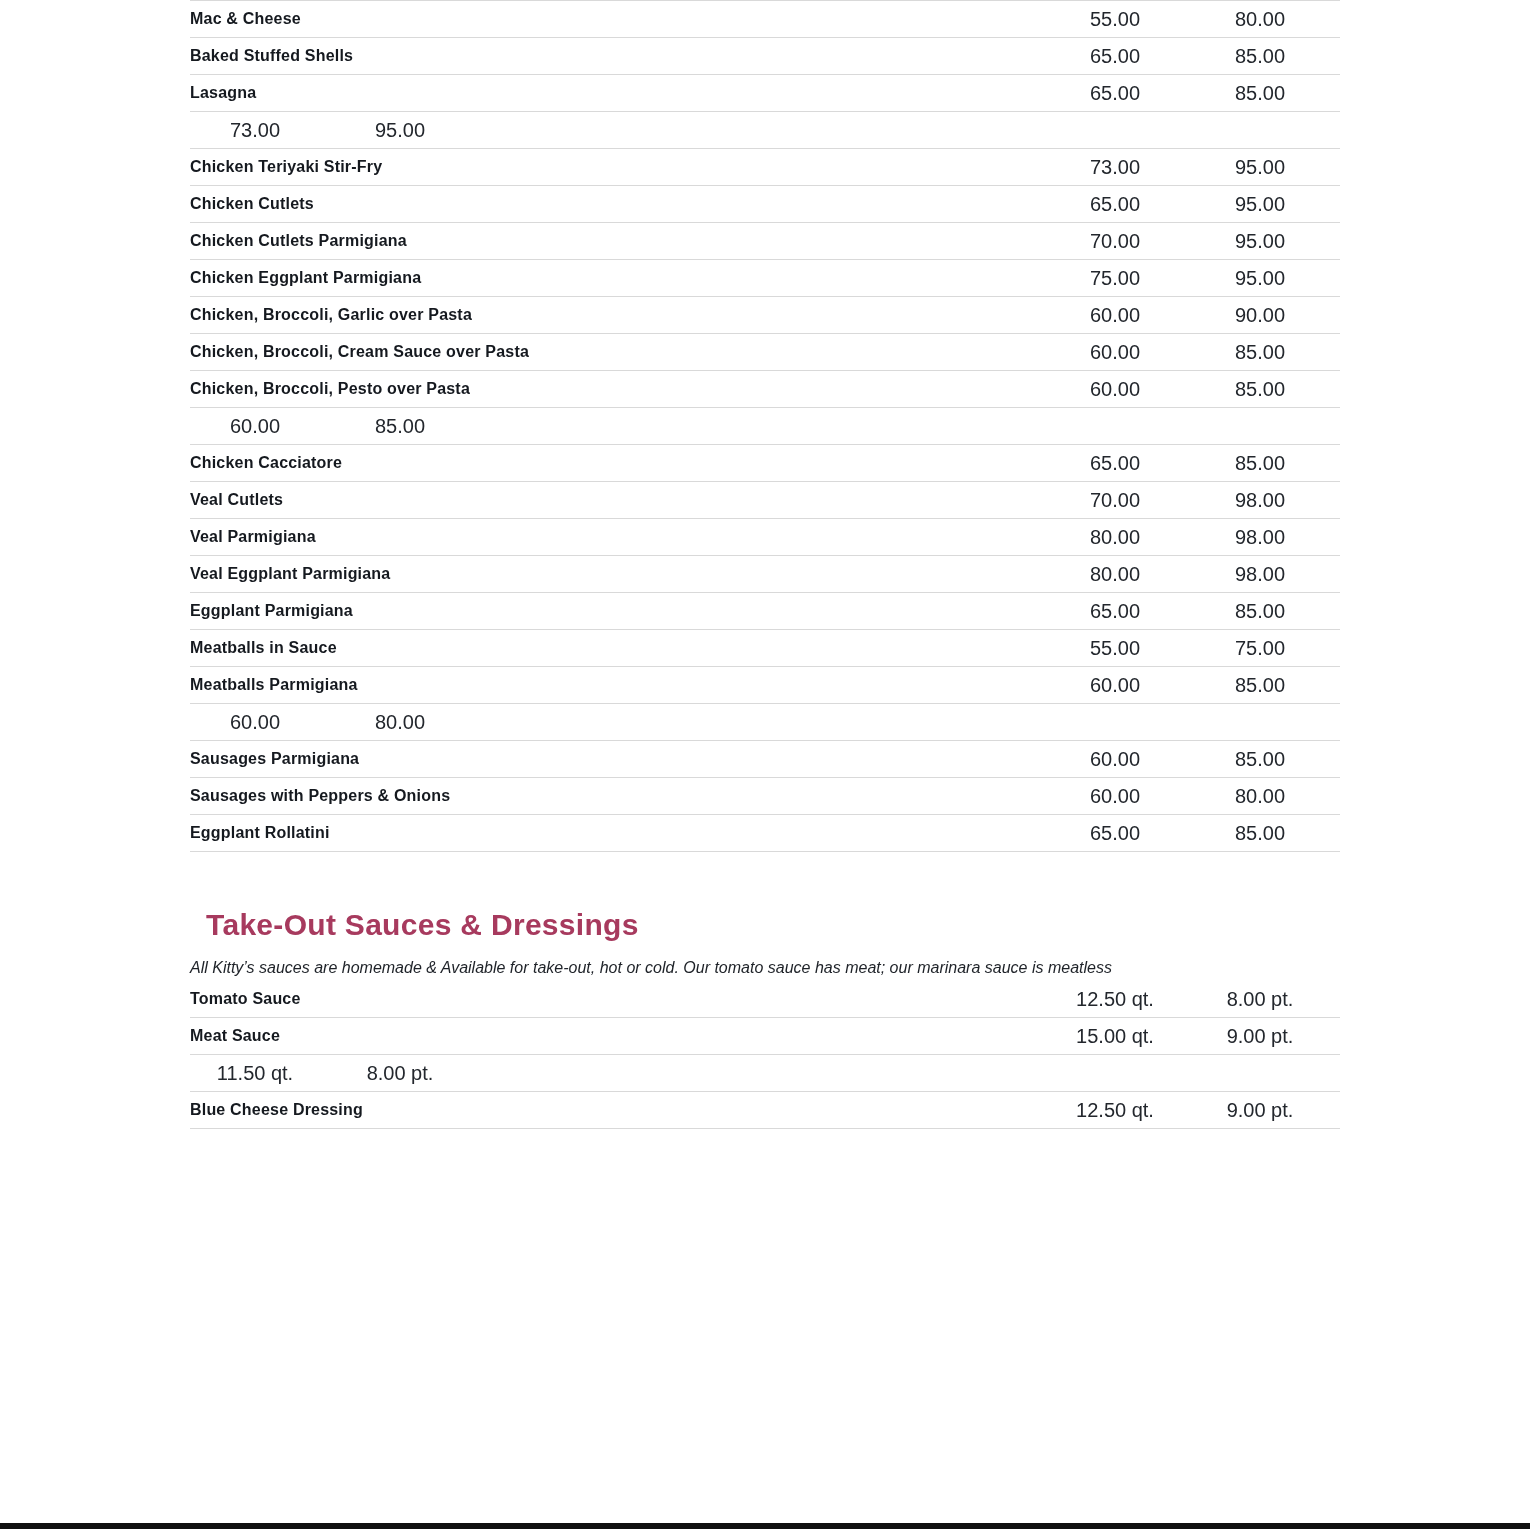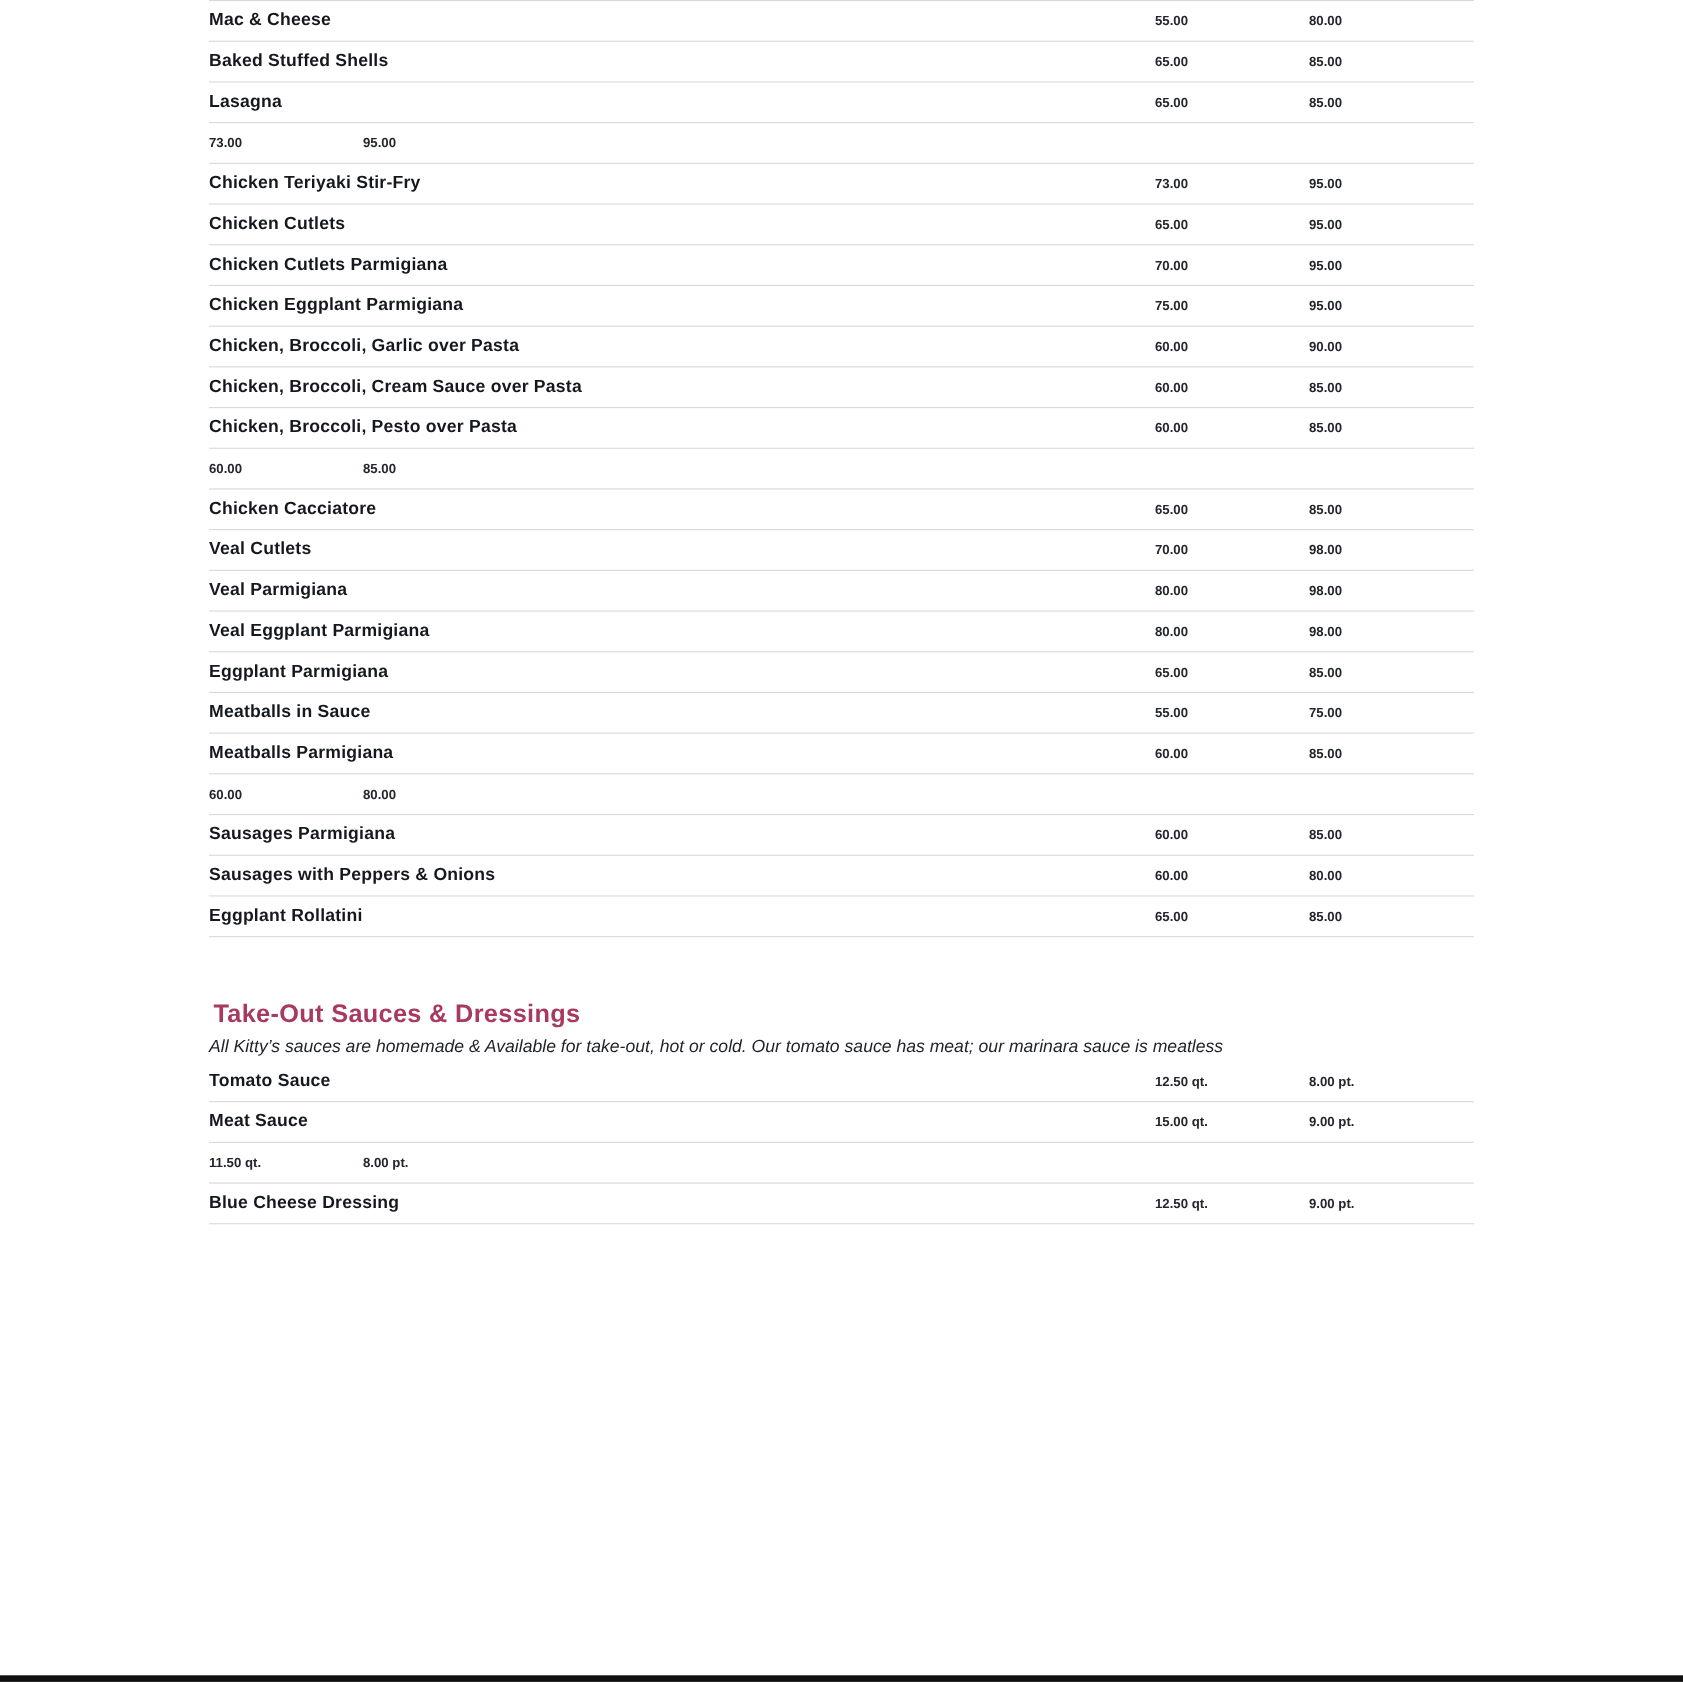--- a/index.html
+++ b/index.html
@@ -35,33 +35,33 @@
   }
   .item-name {
     flex: 1;
     font-size: 16px;
     font-weight: 700;
     color: var(--text);
     letter-spacing: 0.2px;
     white-space: nowrap;
   }
   .item-price {
-    font-size: 12px;
-    font-weight: 700;
+    font-size: 20px;
+    font-weight: 400;
     color: var(--text2);
-    text-align: left;
+    text-align: center;
     box-sizing: border-box;
     white-space: nowrap;
   }
   .p1 { width: 140px; padding-right: 10px; }
   .p2 { width: 150px; padding-right: 10px; }
   .section-header { margin-top: 56px; }
   .section-title {
-    margin: 4px;
-    font-size: 23px;
+    margin: 16px;
+    font-size: 30px;
     font-weight: 700;
     color: var(--accent);
     letter-spacing: 0.3px;
   }
   .section-subtitle {
     margin: 7px 0 0 0;
     font-size: 16px;
     font-style: italic;
     color: #1e2228;
     line-height: 19px;

